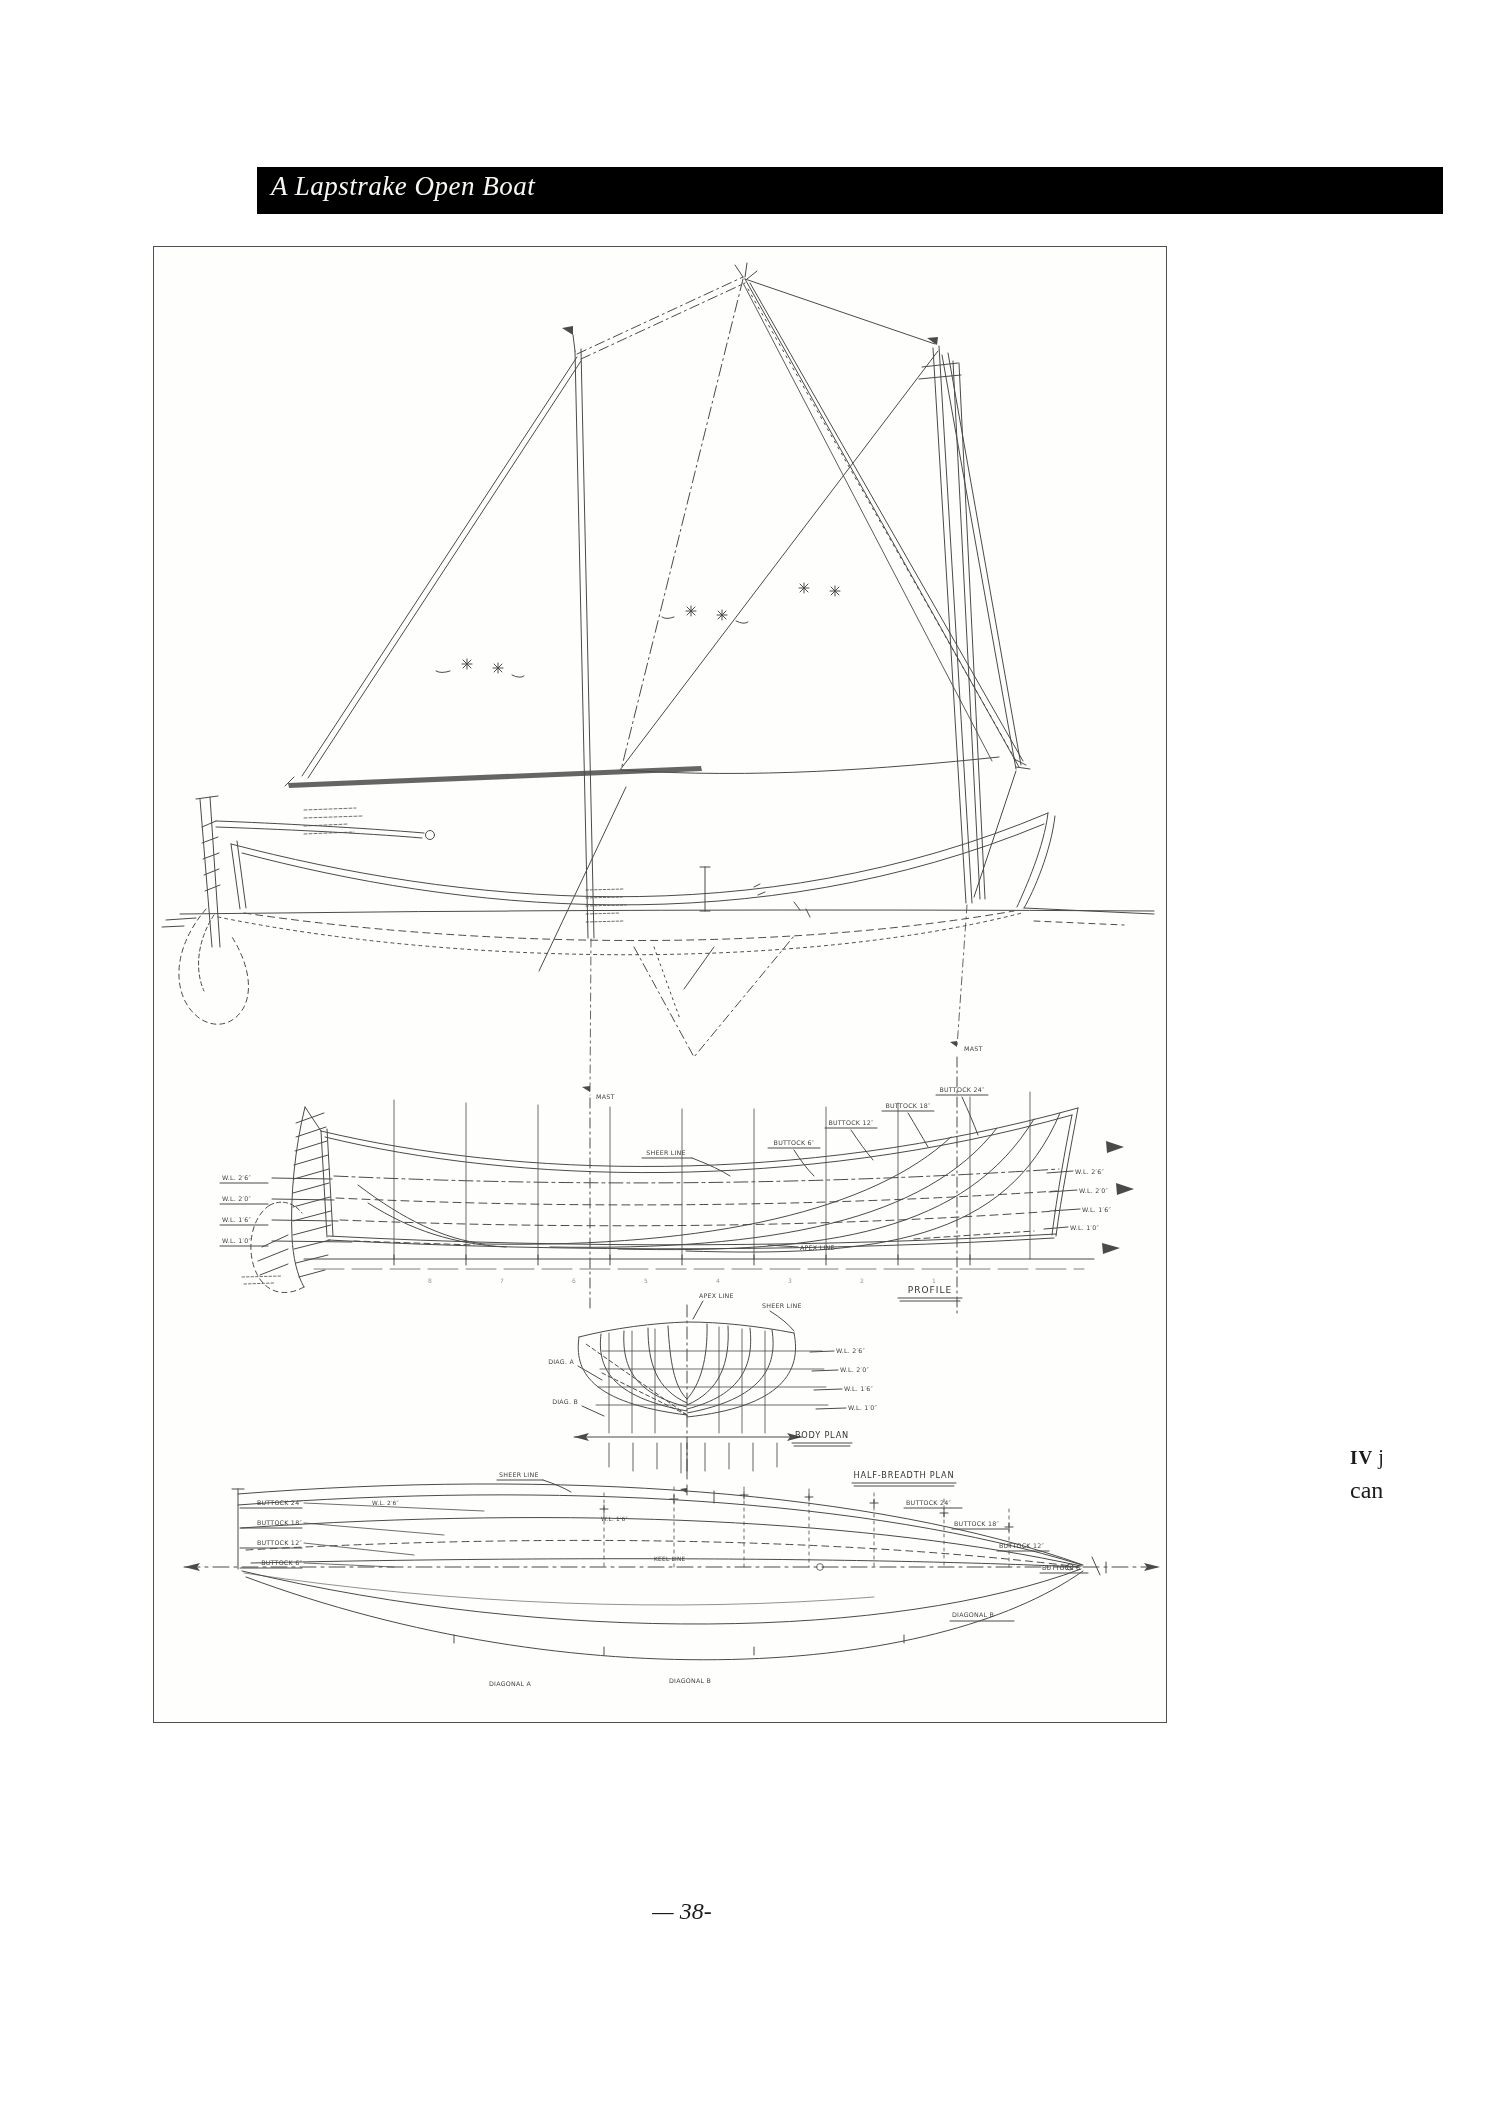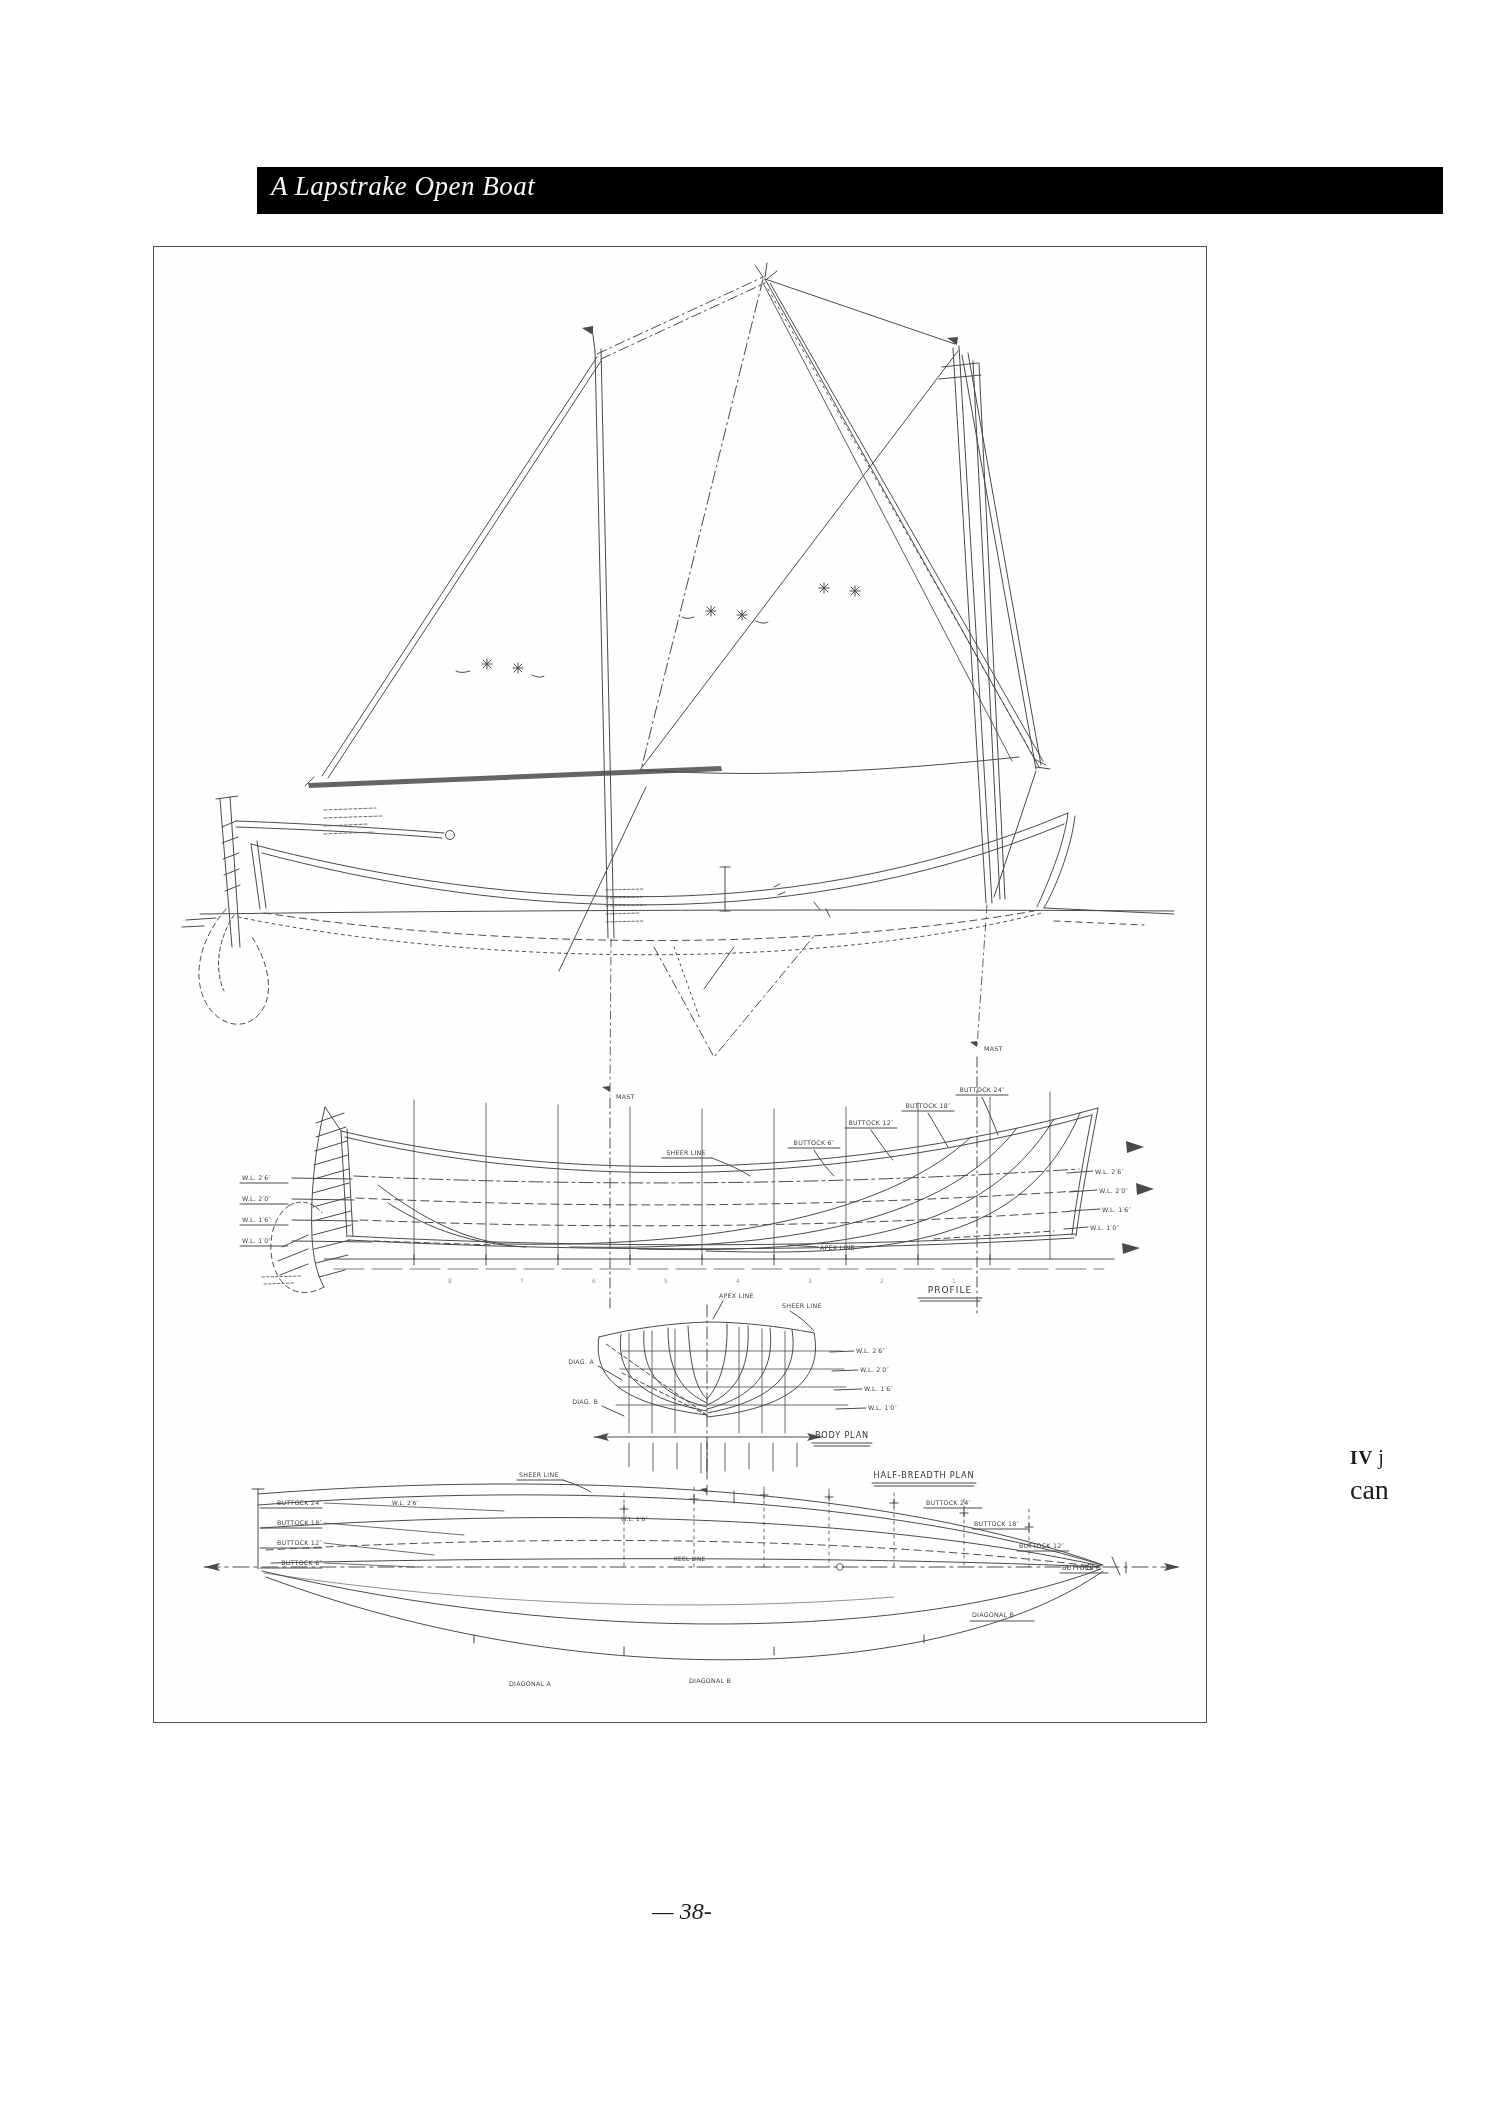--- a/index.html
+++ b/index.html
@@ -8,42 +8,42 @@
     font-family:"Liberation Serif", serif;color:#1b1b1b;overflow:hidden;
   }
   .header-bar{
     position:absolute;left:257px;top:167px;width:1186px;height:47px;
     background:#000000;color:#f7f6f2;font-style:italic;font-size:27px;
     line-height:38px;padding-left:14px;box-sizing:border-box;
     letter-spacing:.5px;white-space:nowrap;
   }
   .frame{
     position:absolute;left:153px;top:246px;width:1012px;height:1475px;
-    border:1.5px solid #4f4f4f;background:#fefefd;box-sizing:content-box;padding-left:40px;
+    border:1.5px solid #4f4f4f;background:#fefefd;box-sizing:content-box;
   }
   .frame svg{position:absolute;left:0;top:0;width:100%;height:100%;}
   
   .frame svg path, .frame svg circle{fill:none;stroke:#4a4a4a;stroke-width:1;stroke-linecap:round;}
   .frame svg path.f{fill:#4a4a4a;stroke:none;}
   .frame svg text{
     fill:#3e3e3e;stroke:none;font-family:"DejaVu Sans", sans-serif;
     font-size:6.3px;letter-spacing:.25px;
   }
   .frame svg text.t9{font-size:9px;letter-spacing:1px;fill:#333;}
   .frame svg text.t8{font-size:8.2px;letter-spacing:.8px;fill:#333;}
   .frame svg text.dim{opacity:.55;font-size:6px;}
   .scrib{stroke:#6d6d6d;stroke-width:2.3;opacity:.8;}
   .particulars{position:absolute;left:260px;top:300px;width:218px;}
   .p-title{font-size:25px;font-weight:bold;text-align:center;}
   .p-name{font-size:23px;font-weight:bold;font-style:italic;text-align:center;margin-bottom:4px;}
   .p-row{display:flex;font-size:23px;line-height:29px;padding-left:6px;}
   .p-label{width:148px;}
   .margin-note{position:absolute;left:1350px;top:1441px;font-size:20px;line-height:32px;}
   .margin-note .b{font-weight:bold;font-size:19px;letter-spacing:1px;}
-  .margin-note .cn{font-size:28px;}
+  .margin-note .cn{font-size:24px;}
   .page-num{position:absolute;left:572px;top:1898px;width:220px;text-align:center;
     font-size:24px;font-style:italic;}
 </style>
 </head>
 <body>
 
 <div class="header-bar">
   <span>A Lapstrake Open Boat</span>
 </div>
 

